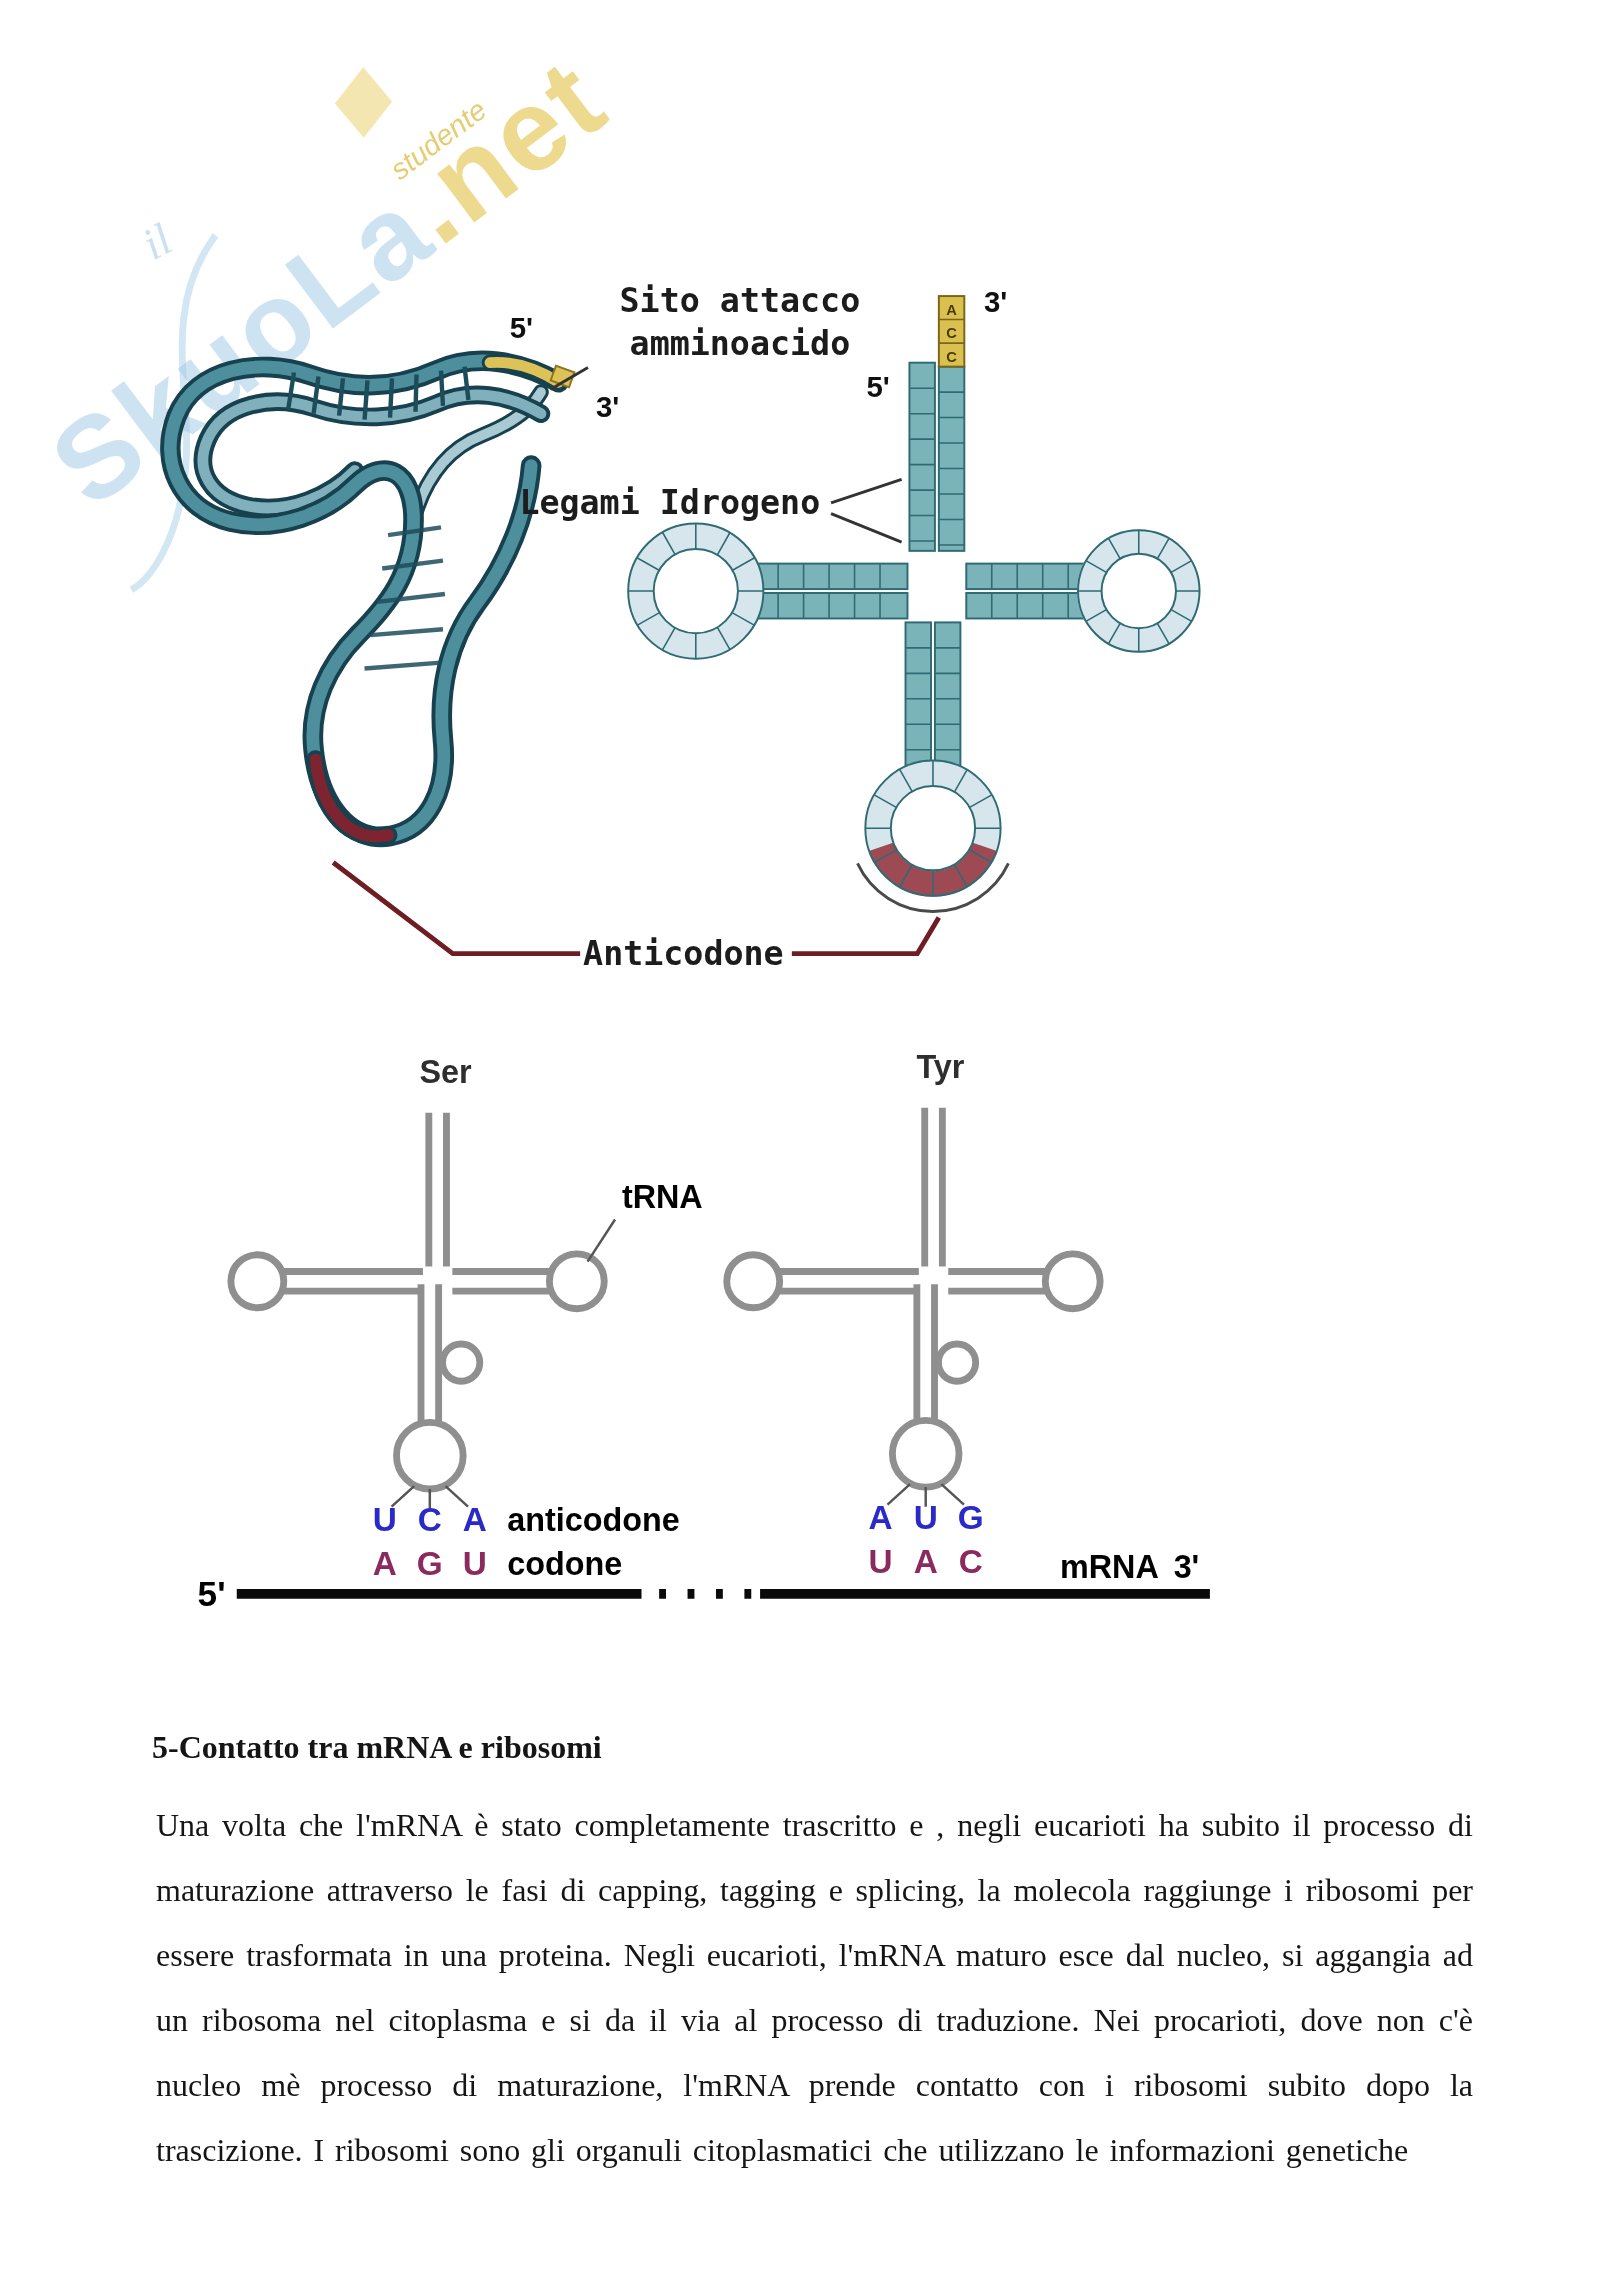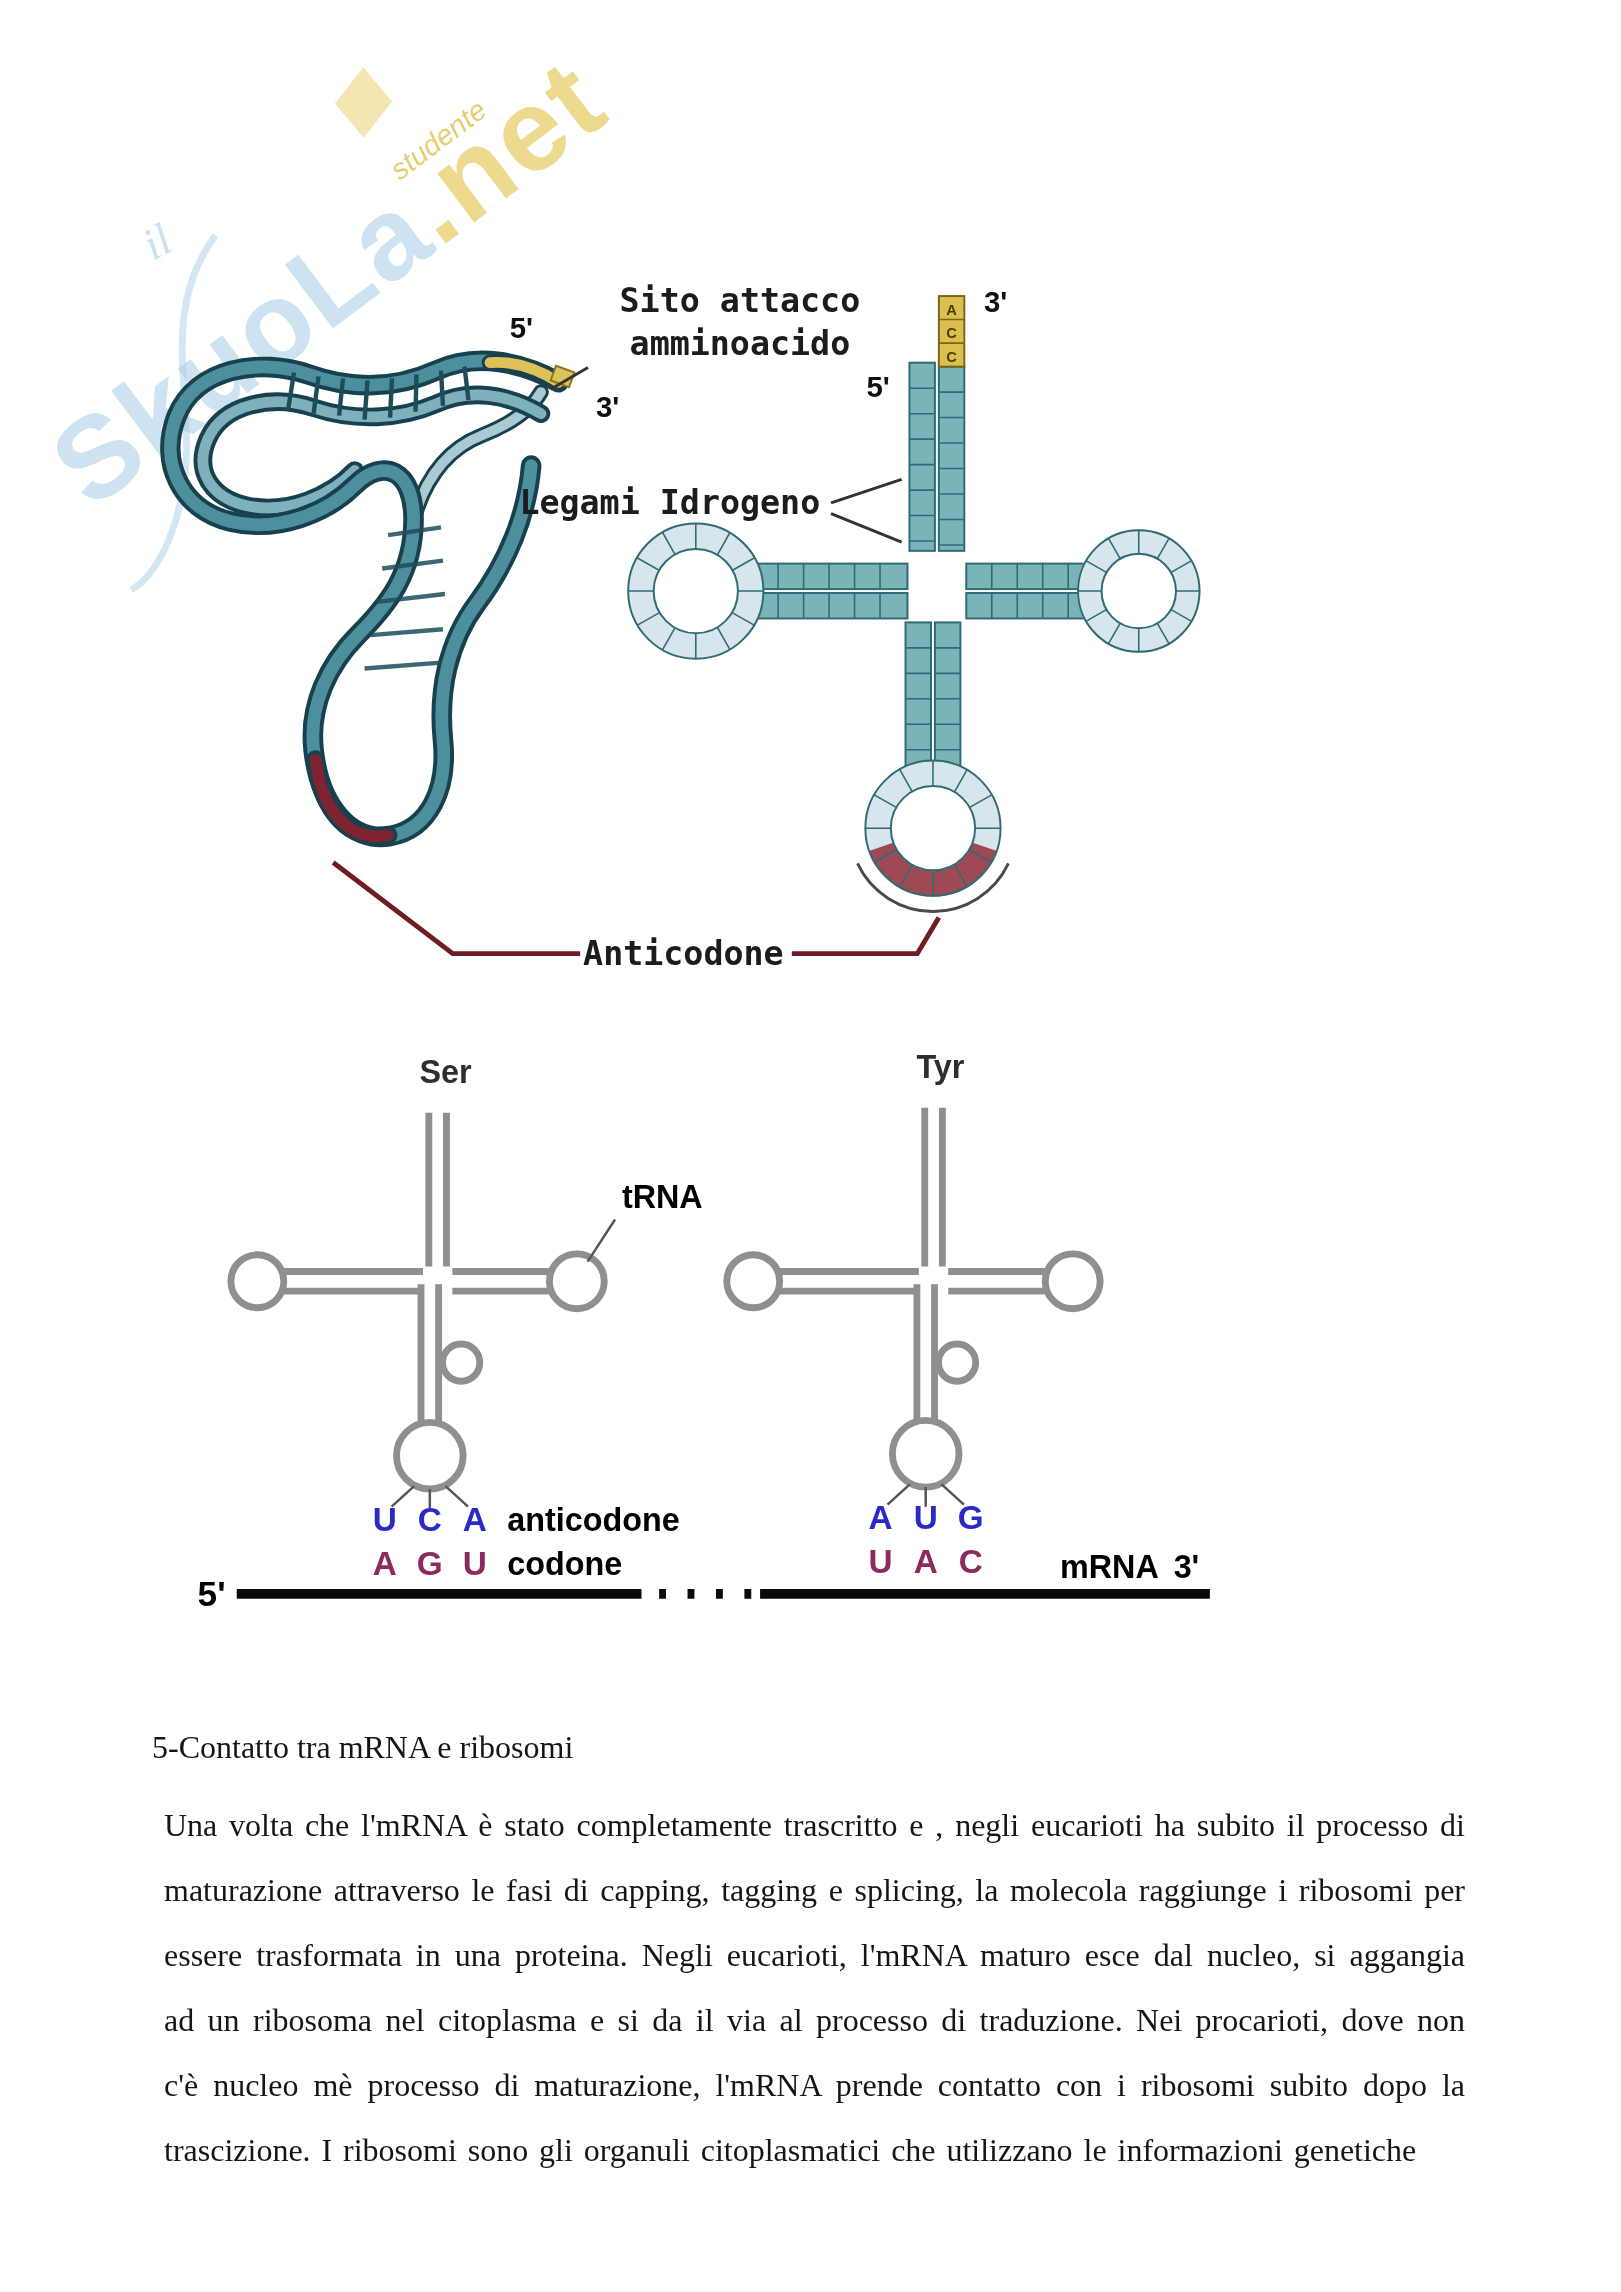--- a/index.html
+++ b/index.html
@@ -56,22 +56,22 @@
   .tick2 { stroke:#555; stroke-width:2.5; fill:none; }
   .f2name { font-family:"Liberation Sans", sans-serif; font-size:33px; font-weight:bold; fill:#2e2e2e; }
   .f2label { font-family:"Liberation Sans", sans-serif; font-size:33px; font-weight:bold; fill:#000; }
   .f2blue { font-family:"Liberation Sans", sans-serif; font-size:34px; font-weight:bold; fill:#2a2ac8; }
   .f2purple { font-family:"Liberation Sans", sans-serif; font-size:34px; font-weight:bold; fill:#8b2a5e; }
   .f2prime { font-family:"Liberation Sans", sans-serif; font-size:36px; font-weight:bold; fill:#000; }
   .mrna-line { stroke:#0a0a0a; stroke-width:10; fill:none; }
 
   
   .text-block { position:absolute; left:152px; top:1727px; width:1325px; }
-  .text-heading { font-size:32px; font-weight:normal; margin:0 0 25.5px 0; line-height:1.25; }
-  .text-para { font-size:32px; line-height:65px; text-align:justify; margin:12px; word-spacing:2.9px; }
+  .text-heading { font-size:32px; font-weight:bold; margin:0 0 25.5px 0; line-height:1.25; }
+  .text-para { font-size:32px; line-height:65px; text-align:justify; margin:4px; word-spacing:2.9px; }
   .page-number { position:absolute; top:2210px; left:0; right:0; text-align:center; font-size:31px; }
 </style>
 </head>
 <body>
 
 <div class="page">
 
   <div class="watermark">
     <svg class="wm-swash" width="274" height="412" viewBox="0 0 280 420">
       <path d="M160,50 C100,130 140,220 128,300 C120,360 96,400 74,412" stroke="rgba(158,200,228,0.45)" stroke-width="7" fill="none"></path>

